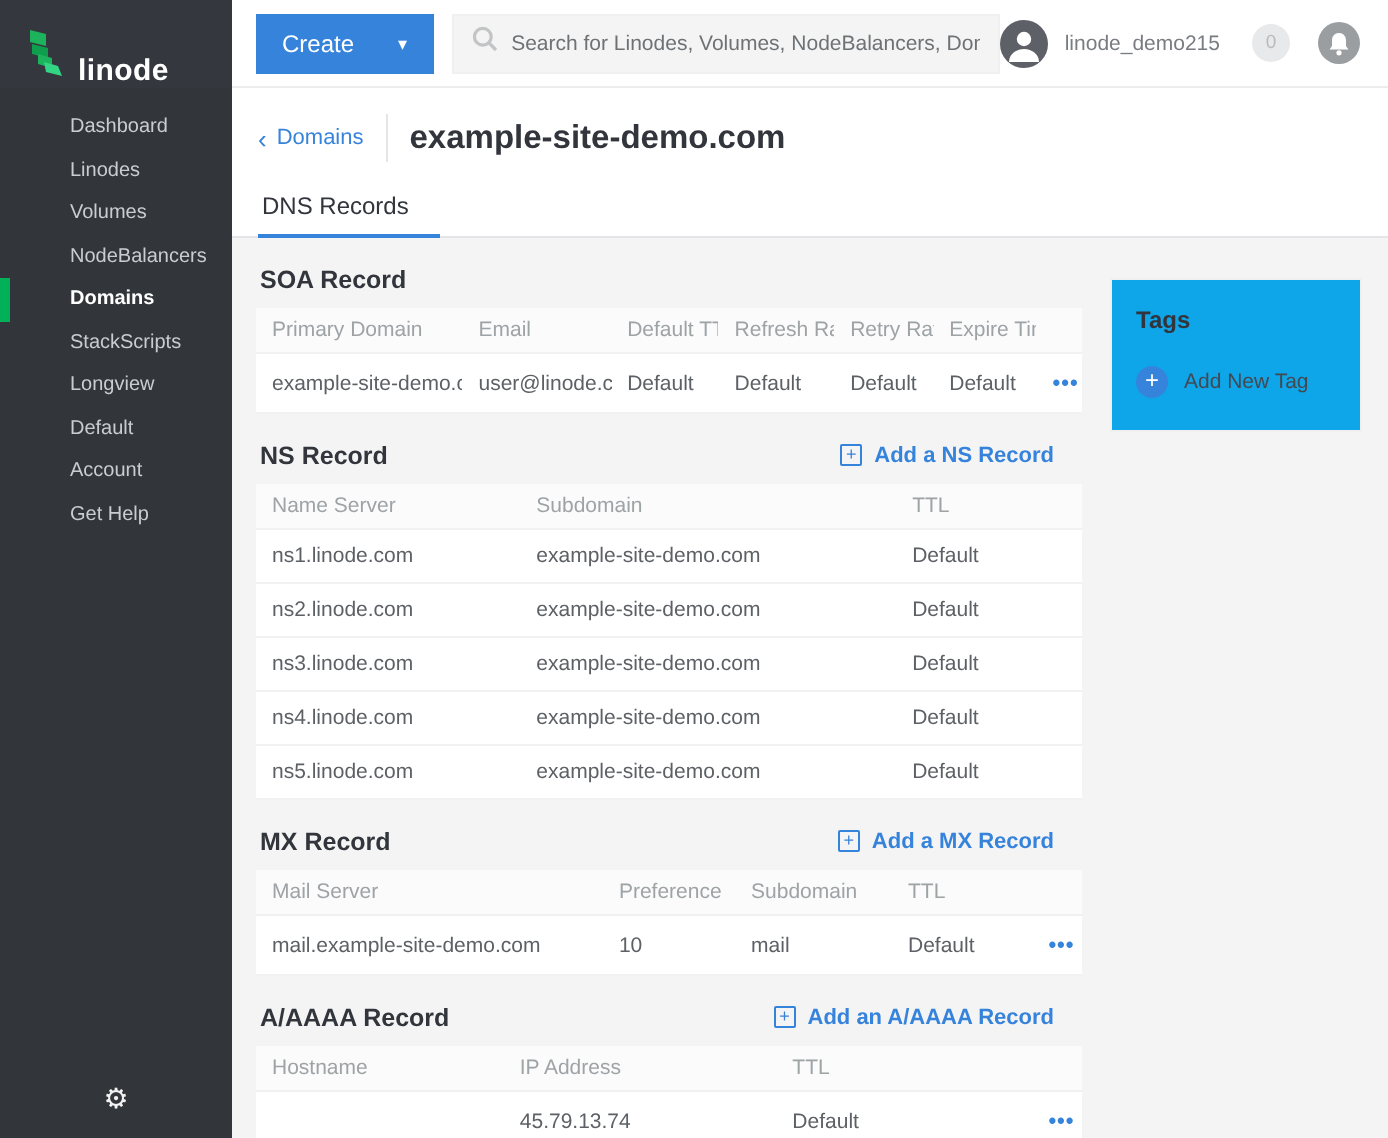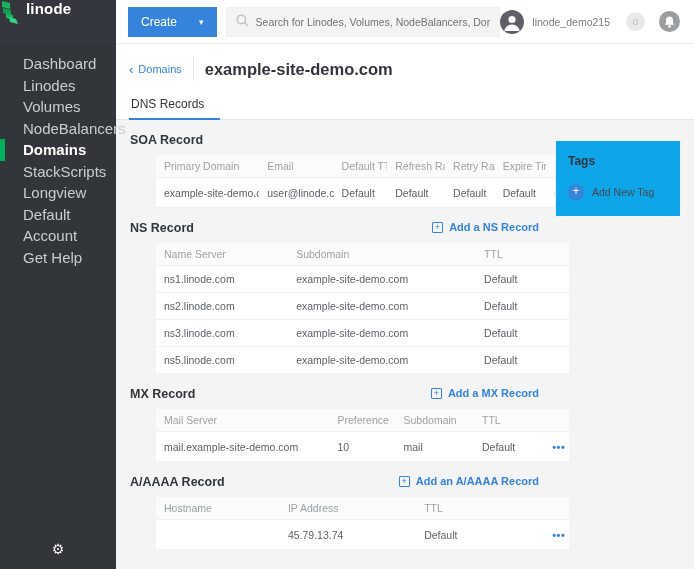--- a/index.html
+++ b/index.html
@@ -6,25 +6,25 @@
   html,body { width:694px; height:569px; }
   body {
     font-family: "Liberation Sans", sans-serif;
     background:#f4f4f4;
     position:relative;
     overflow:hidden;
     color:#32363c;
   }
   
   .sidebar { position:absolute; left:0; top:0; width:116px; height:569px; background:#32363b; z-index:3; }
-  .logo-row { height:44px; display:flex; align-items:flex-start; gap:7px; background:#34383e; }
+  .logo-row { height:44px; display:flex; align-items:flex-end; padding-left:13px; gap:7px; background:#34383e; }
   .logo-text { color:#fff; font-size:15px; font-weight:bold; letter-spacing:.2px; }
   .nav { padding-top:9px; }
   .nav-item {
-    height:21.5px; line-height:21.5px; padding-left:18px; font-size:15px;
+    height:21.5px; line-height:21.5px; padding-left:30px; font-size:10px;
     color:#c9cdd0; border-left:5px solid transparent; cursor:pointer; white-space:nowrap;
   }
   .nav-item.active { color:#ffffff; border-left-color:#00b159; font-weight:bold; }
   .sidebar-gear {
     position:absolute; bottom:12px; left:0; width:100%; text-align:center;
     color:#f2f2f2; font-size:14px; cursor:pointer;
   }
   
   .topbar {
     position:absolute; left:116px; top:0; width:578px; height:44px; background:#fff;
@@ -69,28 +69,28 @@
   .v-divider { width:1px; height:24px; background:#e3e5e8; margin:0 11px; }
   .page-title { font-size:16.5px; font-weight:bold; color:#32363c; }
   .tab-row { margin-top:13px; padding-left:13px; }
   .tab {
     display:inline-block; font-size:12px; color:#32363c; padding:0 16px 7px 2px;
     border-bottom:2px solid #3683dc; margin-bottom:-1px; cursor:pointer;
   }
   .main { display:flex; padding:0 14px 0 12px; gap:15px; }
   .records-col { width:413px; }
   .side-col { width:124px; padding-top:21px; }
-  .section-head { display:flex; justify-content:space-between; align-items:flex-start; margin:13px 2px 7px 2px; height:15px; }
+  .section-head { display:flex; justify-content:space-between; align-items:center; margin:13px 14px 7px 2px; height:15px; }
   .section-title { font-size:12.5px; font-weight:bold; color:#32363c; }
   .add-link { display:flex; align-items:center; gap:6px; color:#3683dc; font-size:11px; font-weight:bold; cursor:pointer; }
   .plus-square {
     width:11px; height:11px; border:1px solid #3683dc; border-radius:1px; color:#3683dc;
     font-size:9px; line-height:9px; text-align:center; font-weight:normal;
   }
-  table { width:100%; border-collapse:collapse; background:#fde047; table-layout:fixed;margin-left:28px; }
+  table { width:100%; border-collapse:collapse; background:#fde047; table-layout:fixed; }
   thead th {
     background:#fbfbfb; color:#9ea3a6; font-weight:normal; font-size:10.5px; text-align:left;
     padding:5px 8px; border-bottom:1px solid #f0f1f2; white-space:nowrap; overflow:hidden;
   }
   tbody td {
     color:#5d6166; font-size:10.5px; padding:7px 8px; border-bottom:1px solid #f0f1f2;
     white-space:nowrap; overflow:hidden; background:#fff;
   }
   td.row-tall { padding:8.5px 8px; }
   .ellipsis-btn {
@@ -256,20 +256,25 @@
             <td>ns2.linode.com</td>
             <td>example-site-demo.com</td>
             <td>Default</td>
           </tr>
           <tr>
             <td>ns3.linode.com</td>
             <td>example-site-demo.com</td>
             <td>Default</td>
           </tr>
           <tr>
+            <td>ns4.linode.com</td>
+            <td>example-site-demo.com</td>
+            <td>Default</td>
+          </tr>
+          <tr>
             <td>ns5.linode.com</td>
             <td>example-site-demo.com</td>
             <td>Default</td>
           </tr>
         </tbody>
       </table>
 
       <div class="section-head">
         <span class="section-title">MX Record</span>
         <span class="add-link">

